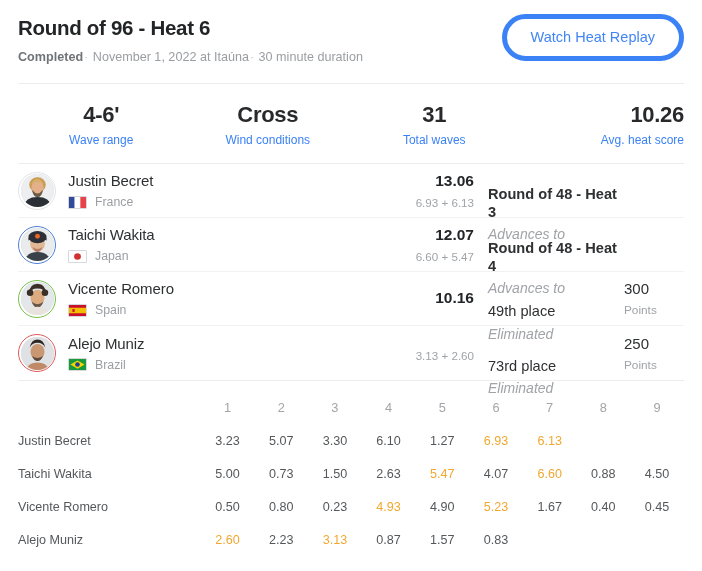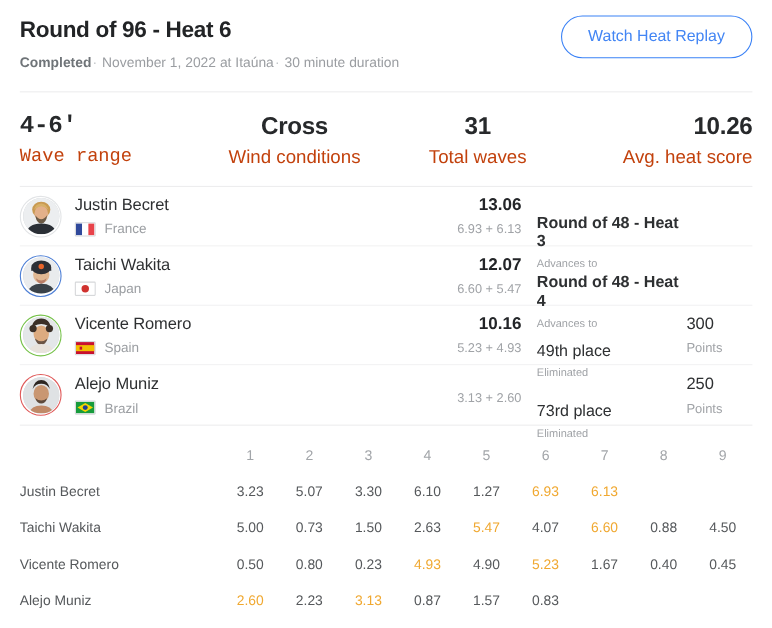--- a/index.html
+++ b/index.html
@@ -22,42 +22,42 @@
   .heat-title {
     font-size: 20.5px; font-weight: bold; letter-spacing: -0.3px;
     color: #222426; line-height: 1.2;
   }
   .heat-meta {
     margin-top: 8px; font-size: 12.6px; color: #9a9da1; line-height: 1.3;
   }
   .heat-status { color: #6f7478; font-weight: bold; }
   .dot-sep { color: #c2c5c8; padding: 0 1px; }
   .replay-btn {
-    border: 1px solid #3b82f6; border-radius: 40px;
+    border: 5px solid #3b82f6; border-radius: 40px;
     background: #ffffff; color: #4285f4;
     font-family: "Liberation Sans", sans-serif;
     font-size: 14.5px; padding: 11px 24px; cursor: pointer;
     white-space: nowrap; line-height: 1;
   }
 
   
   .divider { height: 1px; background: #ededee; margin: 0 18px; }
 
   
   .stats {
     display: flex; padding: 18px 18px 16px 18px;
   }
   .stat { flex: 1; text-align: center; }
-  .stat:first-child { text-align: left; font-family: Liberation Mono, monospace; }
+  .stat:first-child { text-align: center; }
   .stat:last-child { text-align: right; }
   .stat-value {
     font-size: 22px; font-weight: bold; color: #27292b; letter-spacing: -0.3px;
     line-height: 1.15;
   }
-  .stat-label { margin-top: 6px; font-size: 17px; color: #c2410c; }
+  .stat-label { margin-top: 6px; font-size: 12px; color: #3b82f6; }
 
   
   .athletes { padding: 0 18px; }
   .athlete-row {
     display: flex; align-items: center; height: 54px;
     border-bottom: 1px solid #f2f2f3;
   }
   .athlete-row:last-child { border-bottom: none; }
   .avatar-wrap {
     width: 38px; height: 38px; border-radius: 50%;
@@ -95,21 +95,21 @@
     margin-left: auto; display: flex; align-items: center;
   }
   .score-col { text-align: right; width: 126px; }
   .score-total {
     font-size: 15.5px; font-weight: bold; color: #232528; line-height: 1.2;
   }
   .score-parts { margin-top: 5px; font-size: 11.6px; color: #a0a3a7; }
   .outcome-col { width: 150px; padding-left: 14px; }
   .outcome-main { font-size: 14.6px; color: #2e3032; line-height: 1.2; margin-top: 47px; }
   .outcome-main.bold { font-weight: bold; }
-  .outcome-sub { margin-top: 5px; font-size: 10px; color: #a0a3a7; }
+  .outcome-sub { margin-top: 5px; font-size: 14px; color: #a0a3a7; font-style: italic; }
   .points-col { width: 60px; text-align: left; }
   .points-value { font-size: 15px; color: #2e3032; line-height: 1.2; }
   .points-label { margin-top: 5px; font-size: 11.8px; color: #a0a3a7; }
 
   
   .wave-table { padding: 10px 18px 0 18px; }
   table.waves { border-collapse: collapse; width: 100%; table-layout: fixed; }
   table.waves col.name-col { width: 118px; }
   table.waves col.wave-col { width: 34.7px; }
   table.waves th, table.waves td {
@@ -276,21 +276,20 @@
               <rect y="5" width="30" height="10" fill="#f1bf00"></rect>
               <rect x="6" y="7.5" width="4" height="5" fill="#c8102e"></rect>
             </svg>
           </span>
           <span class="country-name">Spain</span>
         </div>
       </div>
       <div class="athlete-results">
         <div class="score-col">
           <div class="score-total">10.16</div>
-          <div class="score-parts">5.23 + 4.93</div>
         </div>
         <div class="outcome-col">
           <div class="outcome-main">49th place</div>
           <div class="outcome-sub">Eliminated</div>
         </div>
         <div class="points-col">
           <div class="points-value">300</div>
           <div class="points-label">Points</div>
         </div>
       </div>

